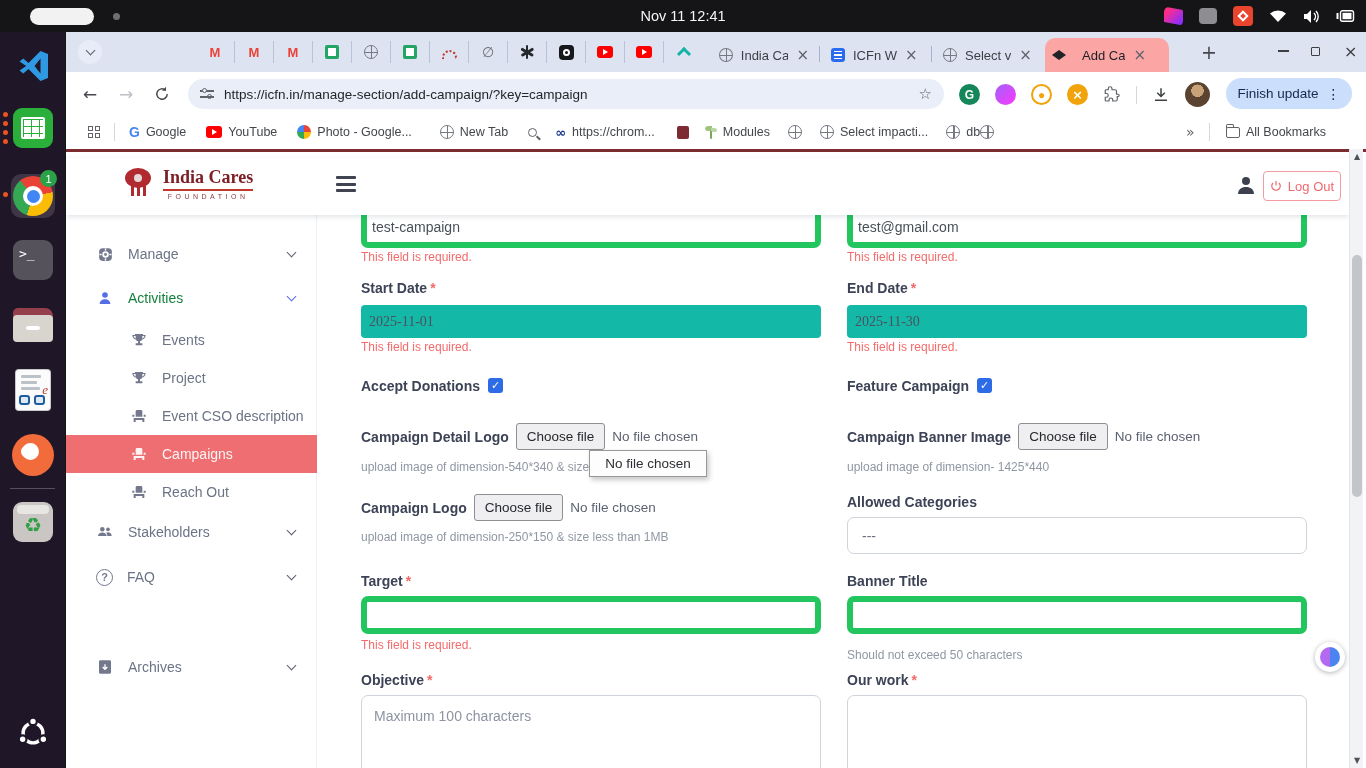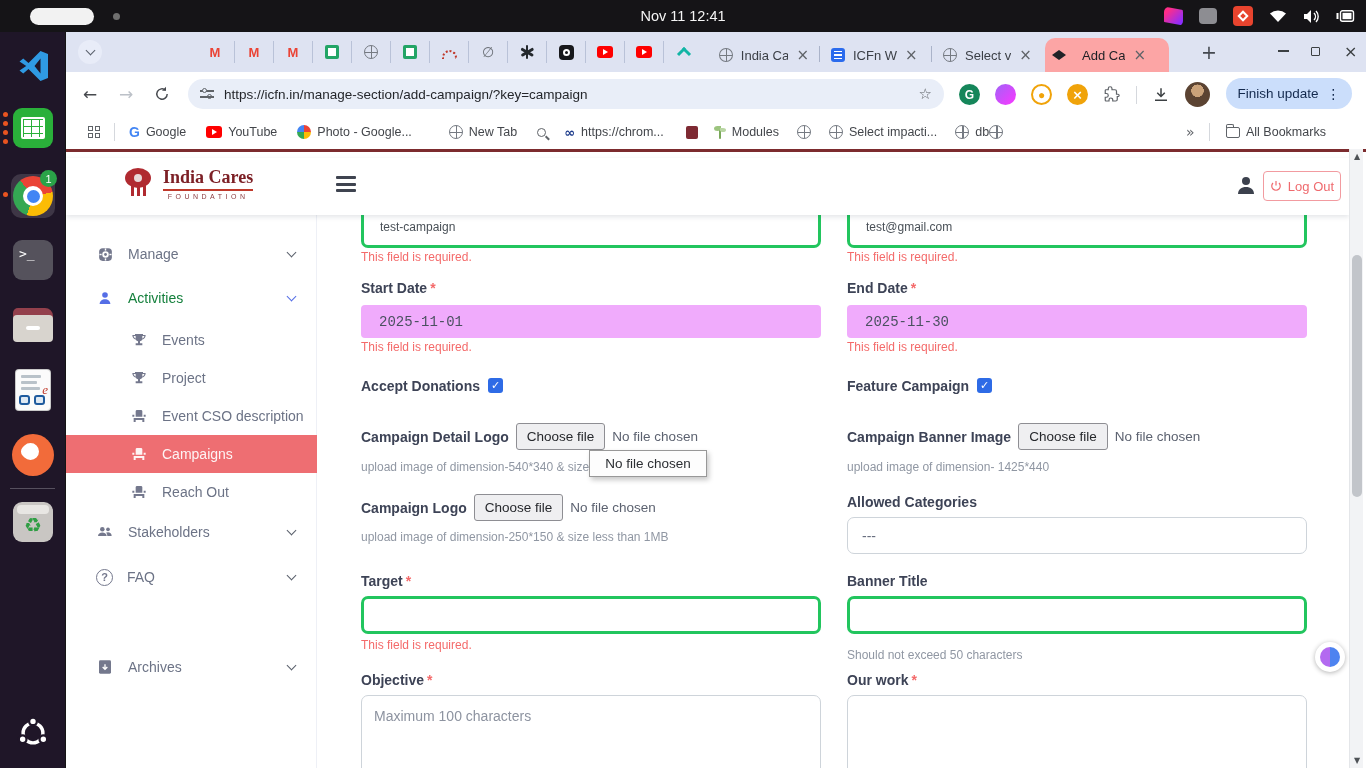--- a/index.html
+++ b/index.html
@@ -137,22 +137,22 @@
   .row-hl{background:#ee6e72;color:rgba(255,255,255,.92)}
   .row-hl .ic{color:rgba(255,255,255,.92)}
   .sub .ic{margin-left:64px}
   .top .ic{margin-left:30px}
 
   
   .fld-label{font-size:14px;font-weight:bold;color:#3d4356}
   .req{color:#f46a6a;margin-left:3px}
   .err{font-size:12px;color:#f46a6a}
   .hint{font-size:12px;color:#9097a3}
-  .txt-input{width:460px;border:3px solid #22c55e;border-radius:7px;font-size:12px;color:#495057;padding:0 16px;background:#fff;font-family:"Liberation Sans",sans-serif}
-  .date-input{width:460px;height:33px;background:#f0abfc;border:none;border-radius:4px;font-size:14px;color:#4a5160;padding:0 18px;font-family:Liberation Mono, monospace}
+  .txt-input{width:460px;border:6px solid #22c55e;border-radius:7px;font-size:14px;color:#495057;padding:0 5px;background:#fff;font-family:"Liberation Sans",sans-serif}
+  .date-input{width:460px;height:33px;background:#14b8a6;border:none;border-radius:4px;font-size:14px;color:#4a5160;padding:0 8px;font-family:Liberation Serif, serif}
   .cbx{width:15px;height:15px;background:#2e6be6;border-radius:3px;color:#fff;font-size:11px;display:inline-flex;align-items:center;justify-content:center;margin-left:8px}
   .file-row{display:flex;align-items:center;gap:7px}
   .cf-btn{height:27px;padding:0 10px;background:#efeff1;border:1px solid #8e8e93;border-radius:3px;font-size:13.5px;color:#26282c;font-family:"Liberation Sans",sans-serif}
   .nf{font-size:13.5px;color:#5c6270}
   .sel-box{width:460px;height:37px;border:1px solid #ced4da;border-radius:7px;display:flex;align-items:center;padding:0 14px;font-size:14px;color:#6a7080}
   .ta{width:460px;height:95px;border:1px solid #ced4da;border-radius:7px;padding:12px;font-size:14px;color:#495057;resize:none;font-family:"Liberation Sans",sans-serif}
   .ta::placeholder,.txt-input::placeholder{color:#8d93a0}
   .col{position:absolute;top:0;width:460px;height:619px}
   #col-l{left:295px}
   #col-r{left:781px}
@@ -405,21 +405,21 @@
     <div class="bm-item" style="margin-right:20px">
       <span style="color:#4285f4;font-weight:bold;font-size:14px">G</span>
       <span>Google</span>
     </div>
     <div class="bm-item" style="margin-right:20px">
       <span class="fav-yt">
           <i></i>
         </span>
       <span>YouTube</span>
     </div>
-    <div class="bm-item" style="margin-right:37px">
+    <div class="bm-item" style="margin-right:28px">
       <span class="pinwheel"></span>
       <span>Photo - Google...</span>
     </div>
     <div class="bm-item" style="margin-right:20px">
       <span class="fav-globe"></span>
       <span>New Tab</span>
     </div>
     <span class="mag" style="margin-right:18px"></span>
     <div class="bm-item" style="margin-right:22px">
       <span class="lnk glyph">∞</span>

